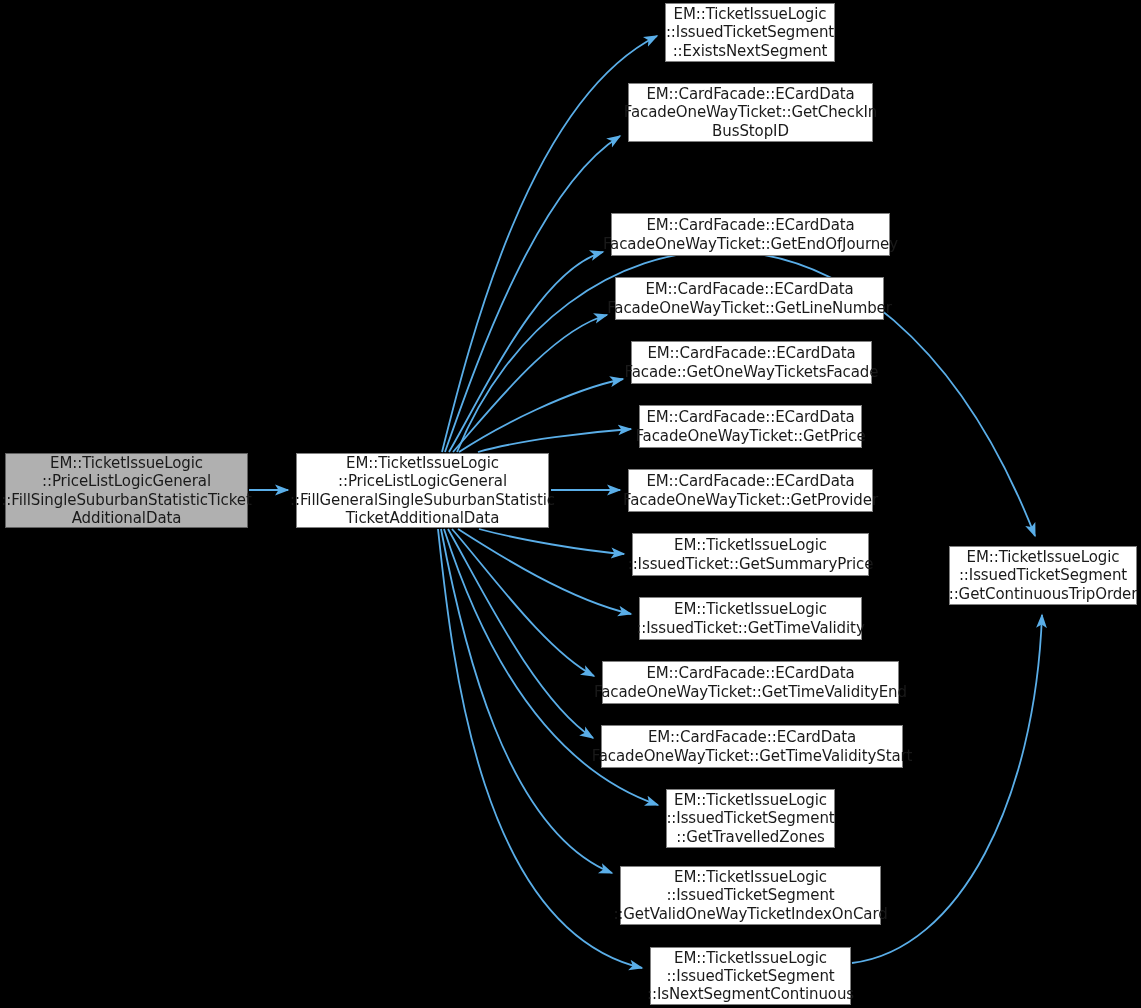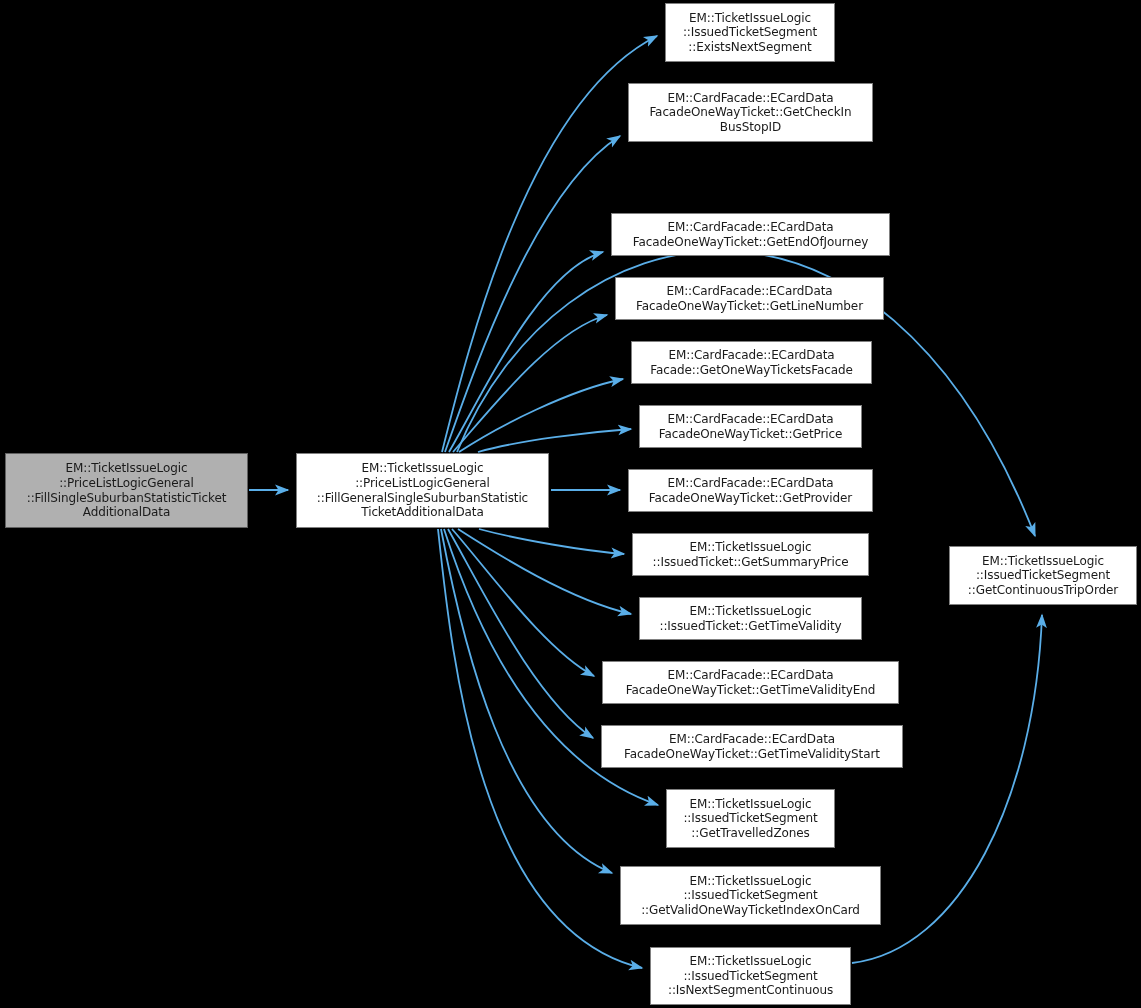--- a/index.html
+++ b/index.html
@@ -27,21 +27,21 @@
   .node {
     position: absolute;
     box-sizing: border-box;
     display: flex;
     align-items: center;
     justify-content: center;
     text-align: center;
     border: 1px solid #808080;
     background: #ffffff;
     color: #1a1a1a;
-    font-size: 12px;
+    font-size: 15px;
     line-height: 1.22;
     letter-spacing: -0.1px;
     white-space: pre-line;
     padding: 1px 3px;
     z-index: 3;
   }
   .node.root {
     background: #b0b0b0;
     border-color: #606060;
   }

